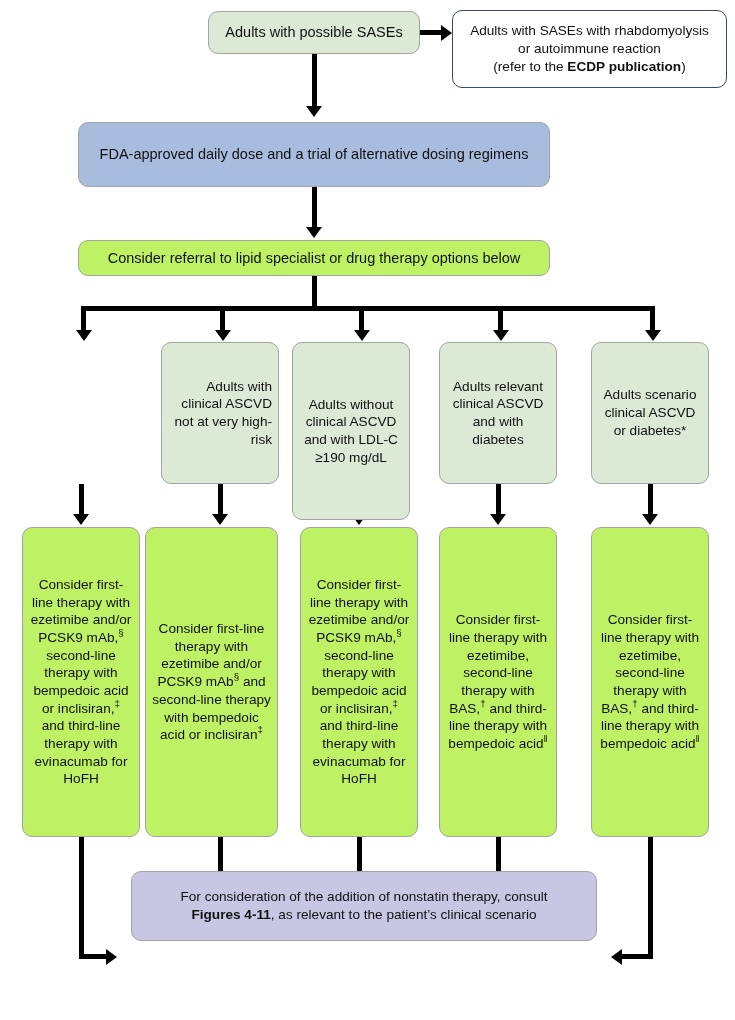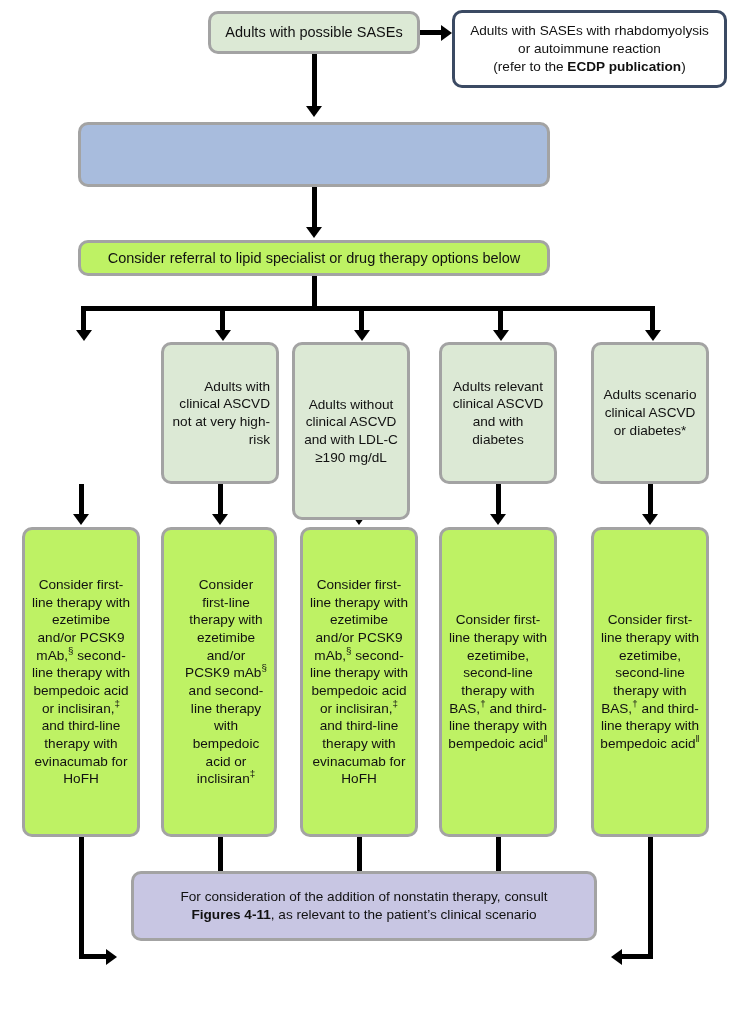--- a/index.html
+++ b/index.html
@@ -10,21 +10,21 @@
     color:#111111;
     overflow:hidden;
   }
   #canvas{position:relative;width:735px;height:1020px;}
 
   .node{
     position:absolute;
     box-sizing:border-box;
     display:flex;align-items:center;justify-content:center;
     text-align:center;
-    border:3px solid #a3a3a3;
+    border:1px solid #a3a3a3;
     border-radius:10px;
     line-height:1.30;
     padding:4px 6px;
     z-index:3;
   }
   .node .txt{display:block;width:100%;}
 
   .green{background:#dce9d5;}
   .blue{background:#a8bcdd;}
   .orange{background:#bef264;}
@@ -74,20 +74,21 @@
     <span><span>(refer to the </span><b>ECDP publication</b><span>)</span></span>
   </div>
 
   <div class="ln hl" style="left:420px;top:30px;width:22px;"></div>
   <div class="arrow right" style="left:441px;top:24.5px;"></div>
 
   <div class="ln vl" style="left:311.5px;top:54px;height:55px;"></div>
   <div class="arrow down" style="left:306px;top:106px;"></div>
 
   <div class="node blue f15" style="left:78px;top:122px;width:472px;height:65px;flex-direction:column;justify-content:center;">
+    <span>FDA-approved daily dose and a trial of alternative dosing regimens</span>
   </div>
 
   <div class="ln vl" style="left:311.5px;top:187px;height:43px;"></div>
   <div class="arrow down" style="left:306px;top:227px;"></div>
 
   <div class="node orange f15" style="left:78px;top:240px;width:472px;height:36px;">
     <span class="txt">Consider referral to lipid specialist or drug therapy options below</span>
   </div>
 
   <div class="ln vl" style="left:311.5px;top:276px;height:33px;"></div>
@@ -132,21 +133,21 @@
 
   <div class="ln vl" style="left:495.5px;top:484px;height:34px;"></div>
   <div class="arrow down" style="left:490px;top:514px;"></div>
 
   <div class="ln vl" style="left:647.5px;top:484px;height:34px;"></div>
   <div class="arrow down" style="left:642px;top:514px;"></div>
 
   <div class="node orange f14" style="left:22px;top:527px;width:118px;height:310px;">
     <span class="txt">Consider first-line therapy with ezetimibe and/or PCSK9 mAb,<sup>§</sup> second-line therapy with bempedoic acid or inclisiran,<sup>‡</sup> and third-line therapy with evinacumab for HoFH</span>
   </div>
-  <div class="node orange f14" style="left:161px;top:527px;width:116px;height:310px;padding-left:20px;">
+  <div class="node orange f14" style="left:145px;top:527px;width:133px;height:310px;">
     <span class="txt">Consider first-line therapy with ezetimibe and/or PCSK9 mAb<sup>§</sup> and second-line therapy with bempedoic acid or inclisiran<sup>‡</sup></span>
   </div>
   <div class="node orange f14" style="left:300px;top:527px;width:118px;height:310px;">
     <span class="txt">Consider first-line therapy with ezetimibe and/or PCSK9 mAb,<sup>§</sup> second-line therapy with bempedoic acid or inclisiran,<sup>‡</sup> and third-line therapy with evinacumab for HoFH</span>
   </div>
   <div class="node orange f14" style="left:439px;top:527px;width:118px;height:310px;">
     <span class="txt">Consider first-line therapy with ezetimibe, second-line therapy with BAS,<sup>†</sup> and third-line therapy with bempedoic acid<sup>‖</sup></span>
   </div>
   <div class="node orange f14" style="left:591px;top:527px;width:118px;height:310px;">
     <span class="txt">Consider first-line therapy with ezetimibe, second-line therapy with BAS,<sup>†</sup> and third-line therapy with bempedoic acid<sup>‖</sup></span>

